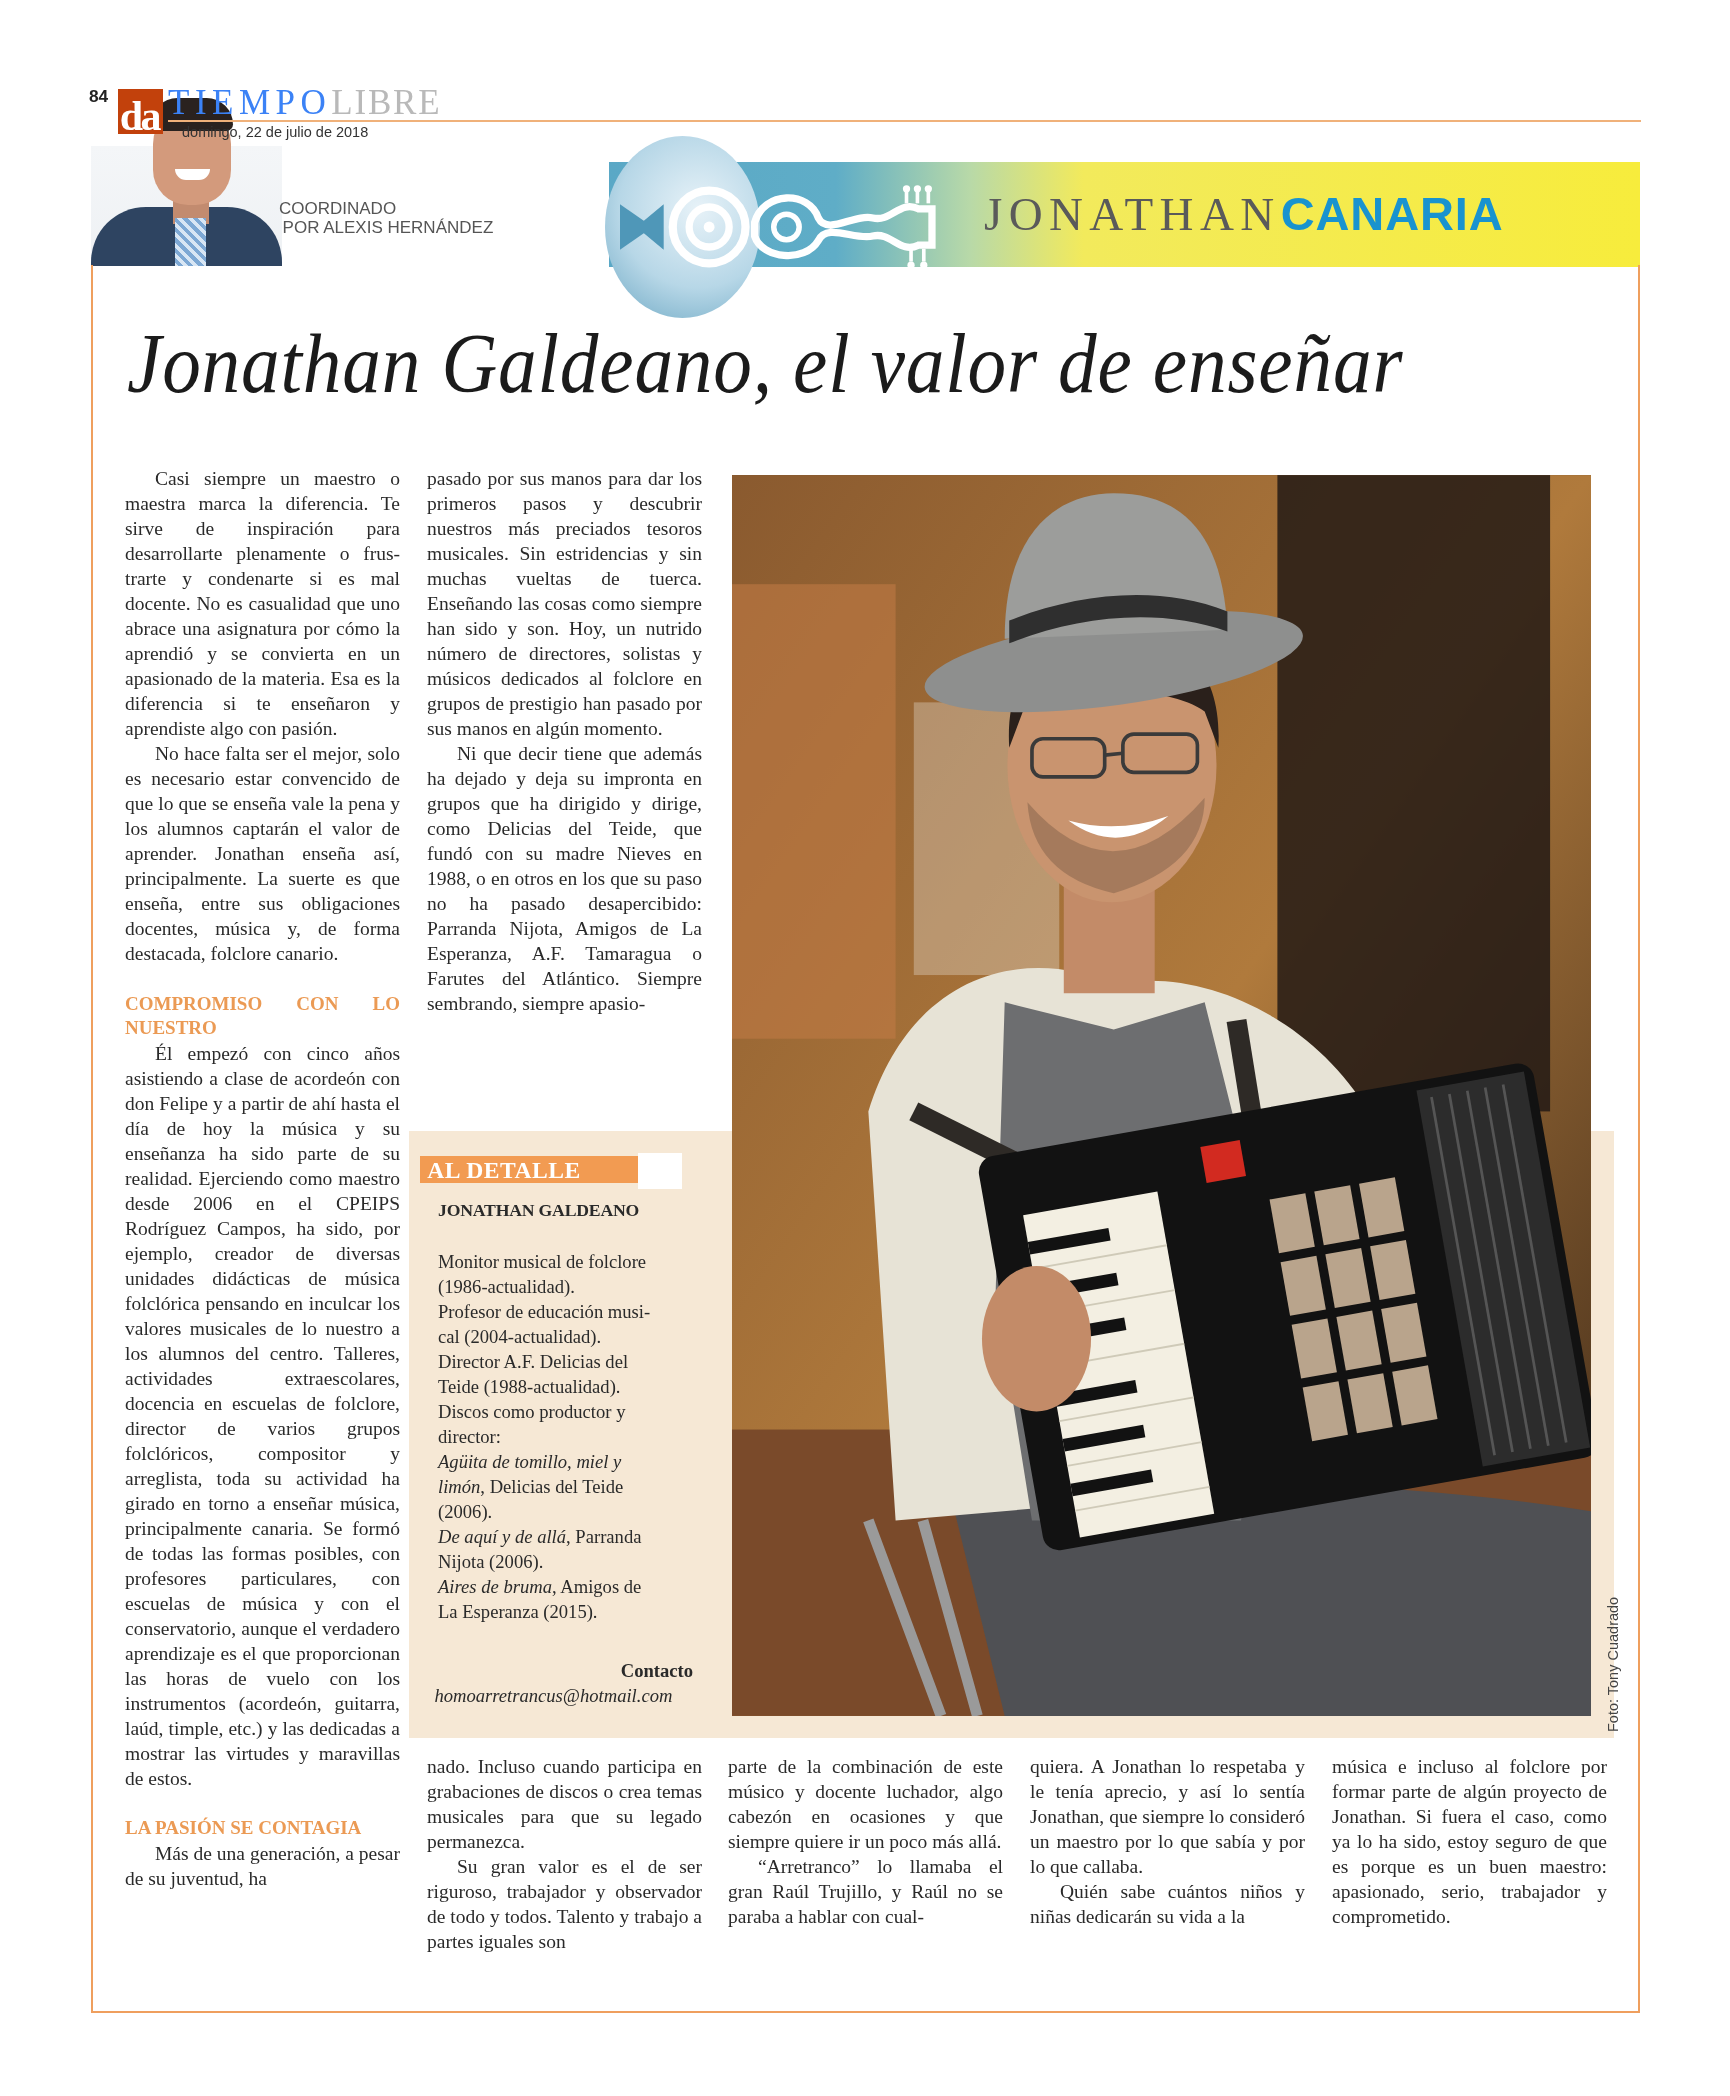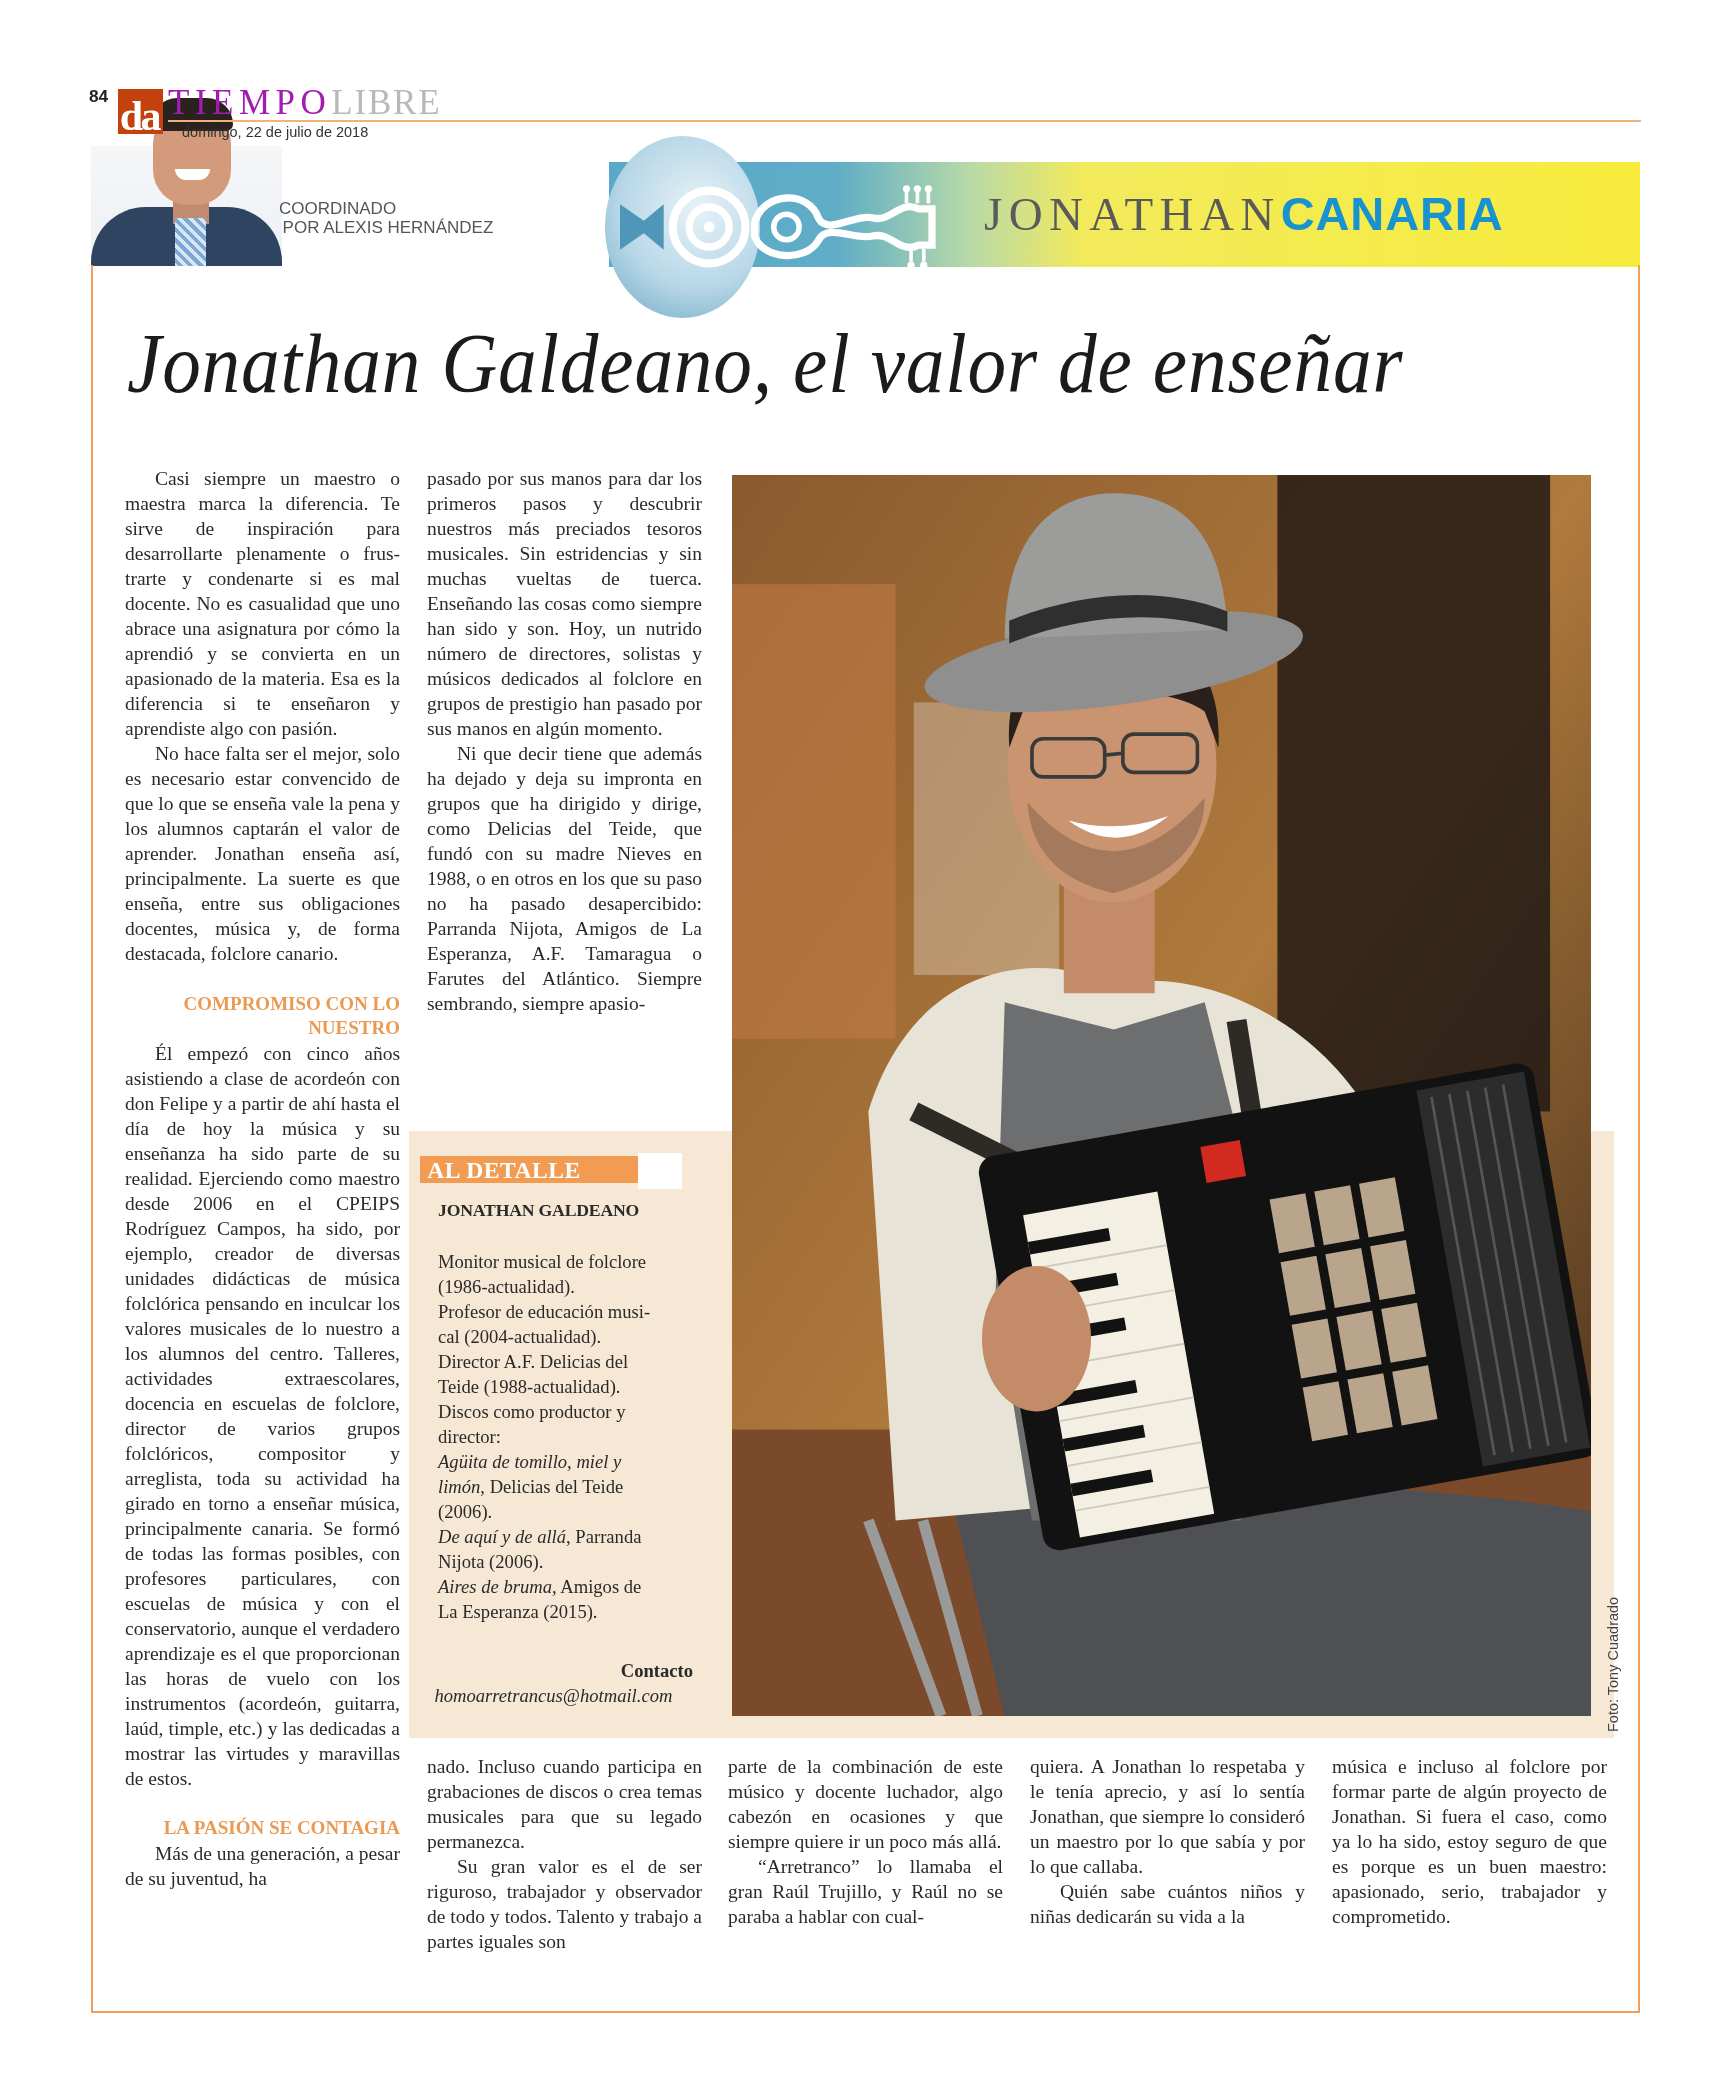--- a/index.html
+++ b/index.html
@@ -8,21 +8,21 @@
       font-family: "Liberation Serif", "DejaVu Serif", serif; color: #231f20;
       overflow: hidden;
     }
     .abs { position: absolute; }
 
     
     #page-num { left: 89px; top: 86px; font-family: "Liberation Sans", sans-serif; font-weight: bold; font-size: 17.3px; color: #222; }
     #da-logo { left: 118px; top: 89px; width: 45px; height: 45px; background: #c2410c; color: #fff;
       font-family: "Liberation Serif", serif; font-weight: bold; font-size: 42px; line-height: 55px; overflow: hidden; text-indent: 1.8px; letter-spacing: -2.7px; }
     #section-name { left: 168px; top: 83px; font-size: 35px; letter-spacing: 5.5px; line-height: 40px; white-space: nowrap; }
-    #section-name .tiempo { color: #a21caf; text-align: right; }
+    #section-name .tiempo { color: #3b82f6; text-align: right; }
     #section-name .libre { color: #b9b9b9; letter-spacing: 1.8px; }
     #header-rule { left: 168px; top: 120px; width: 1473px; height: 1.8px; background: #f0b17a; }
     #issue-date { left: 182px; top: 124px; font-family: "Liberation Sans", sans-serif; font-size: 14.5px; color: #333; }
 
     
     #coord-photo { left: 91px; top: 91px; width: 191px; height: 175px; overflow: hidden; }
     #coord-photo .bg { position: absolute; left: 0; top: 55px; width: 191px; height: 120px; background: linear-gradient(#f4f6f8, #eef1f4); }
     #coord-photo .suit { position: absolute; left: 0; top: 116px; width: 191px; height: 64px; background: #2e4461; border-radius: 55px 55px 0 0; }
     #coord-photo .shirt { position: absolute; left: 84px; top: 127px; width: 31px; height: 55px; background: repeating-linear-gradient(45deg, #7da8d4 0 3.6px, #d8e6f4 3.6px 7.3px); }
     #coord-photo .neck { position: absolute; left: 82px; top: 107px; width: 36px; height: 25.5px; background: #c28b6f; }
@@ -47,21 +47,21 @@
     #frame { left: 91px; top: 265px; width: 1545px; height: 1746px; border: 2.7px solid #ef9f5e; border-top: none; box-sizing: content-box; }
 
     
     #headline { left: 127px; top: 314px; width: 1500px; font-style: italic; font-size: 84px; line-height: 100px; letter-spacing: 0.9px;
       transform: scaleX(0.92); transform-origin: left top; white-space: nowrap; color: #1b1b1b; }
 
     
     .col { position: absolute; font-size: 19.5px; line-height: 25px; text-align: justify; hyphens: manual; color: #2a2a2a; }
     .col p { margin: 0; text-indent: 30px; }
     .col p.noind { text-indent: 0; }
-    .col h3 { margin: 12.7px 0 0 0; font-size: 19px; line-height: 24.5px; font-weight: bold; color: #eb9a54; text-align: right; }
+    .col h3 { margin: 12.7px 0 0 0; font-size: 19px; line-height: 24.5px; font-weight: bold; color: #eb9a54; }
     #col1 { left: 125px; top: 466px; width: 275px; }
     #col2 { left: 427px; top: 466px; width: 275px; }
 
     
     #beige { left: 409px; top: 1131px; width: 1205px; height: 607px; background: #f6e8d5; }
     #photo { left: 732px; top: 475px; width: 859px; height: 1241px; overflow: hidden; background: #6b4a2a; }
     #photo-credit { left: 1605px; top: 1732px; transform: rotate(-90deg); transform-origin: left top; font-family: "Liberation Sans", sans-serif; font-size: 14.5px; color: #444; white-space: nowrap; }
 
     #detail-label { left: 420px; top: 1156px; width: 218px; height: 27px; background: #f29b52; color: #fff;
       font-weight: bold; font-size: 23.6px; line-height: 29px; padding-left: 7.3px; box-sizing: border-box; letter-spacing: 0.5px; white-space: nowrap; }

